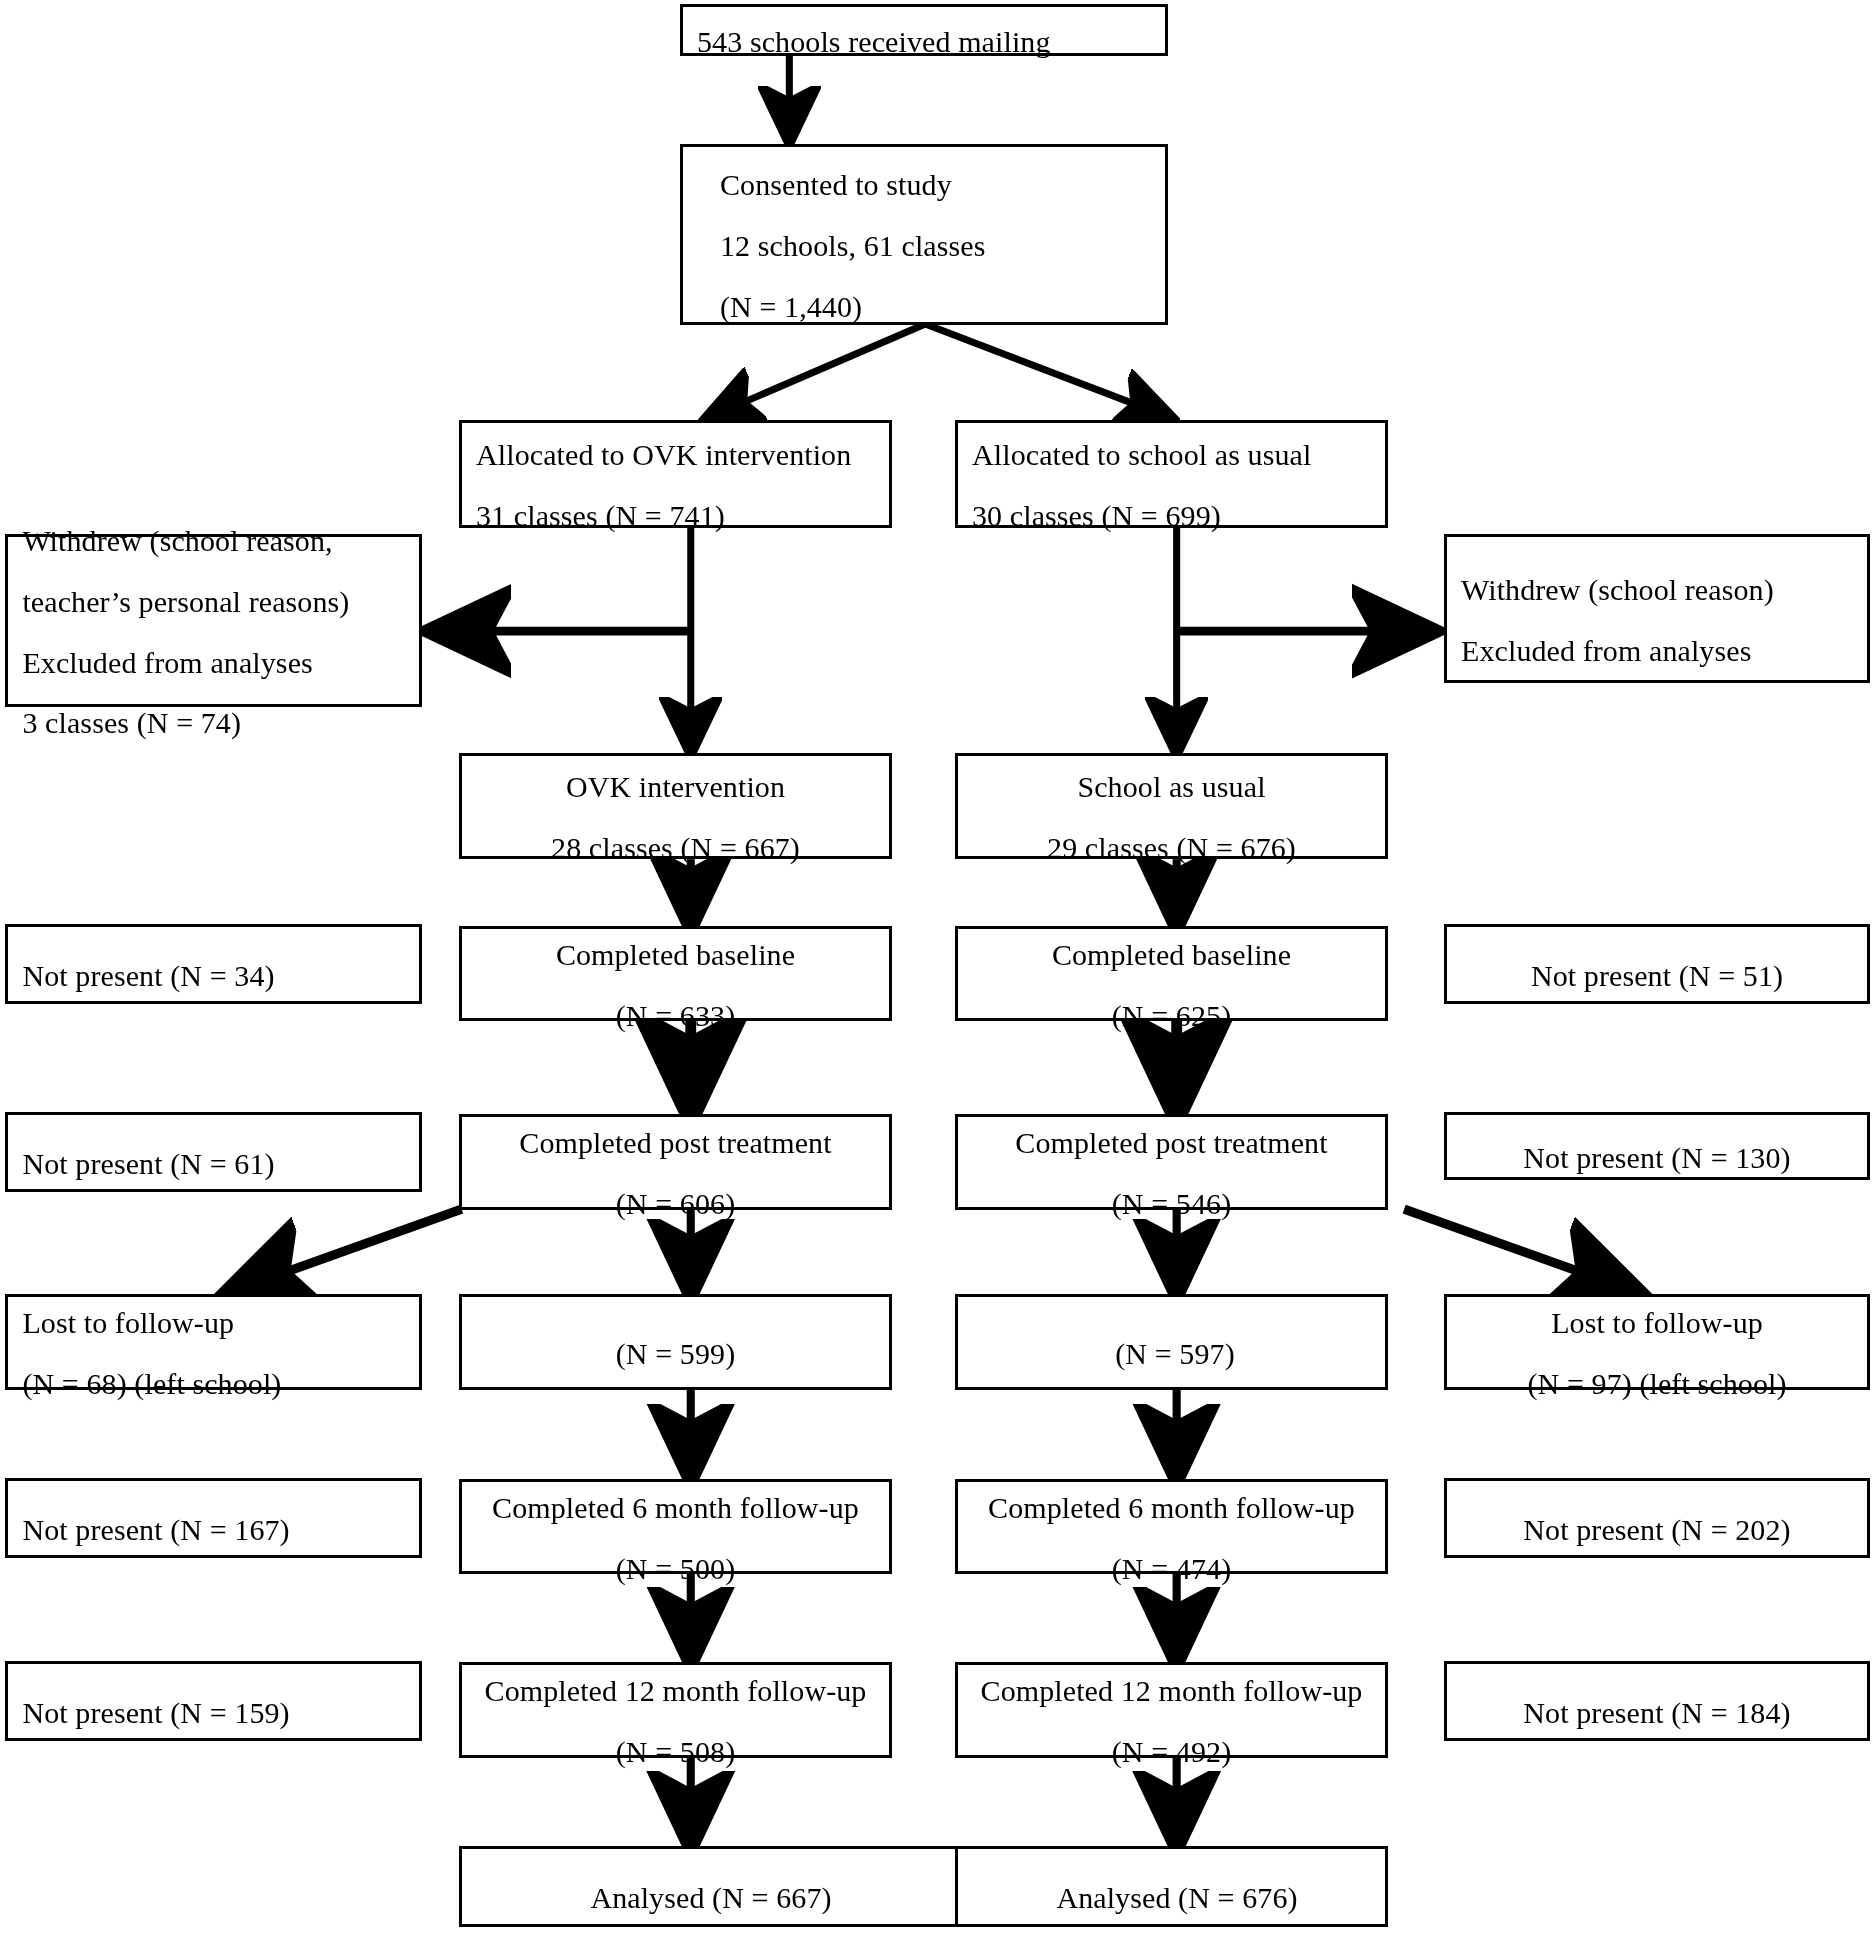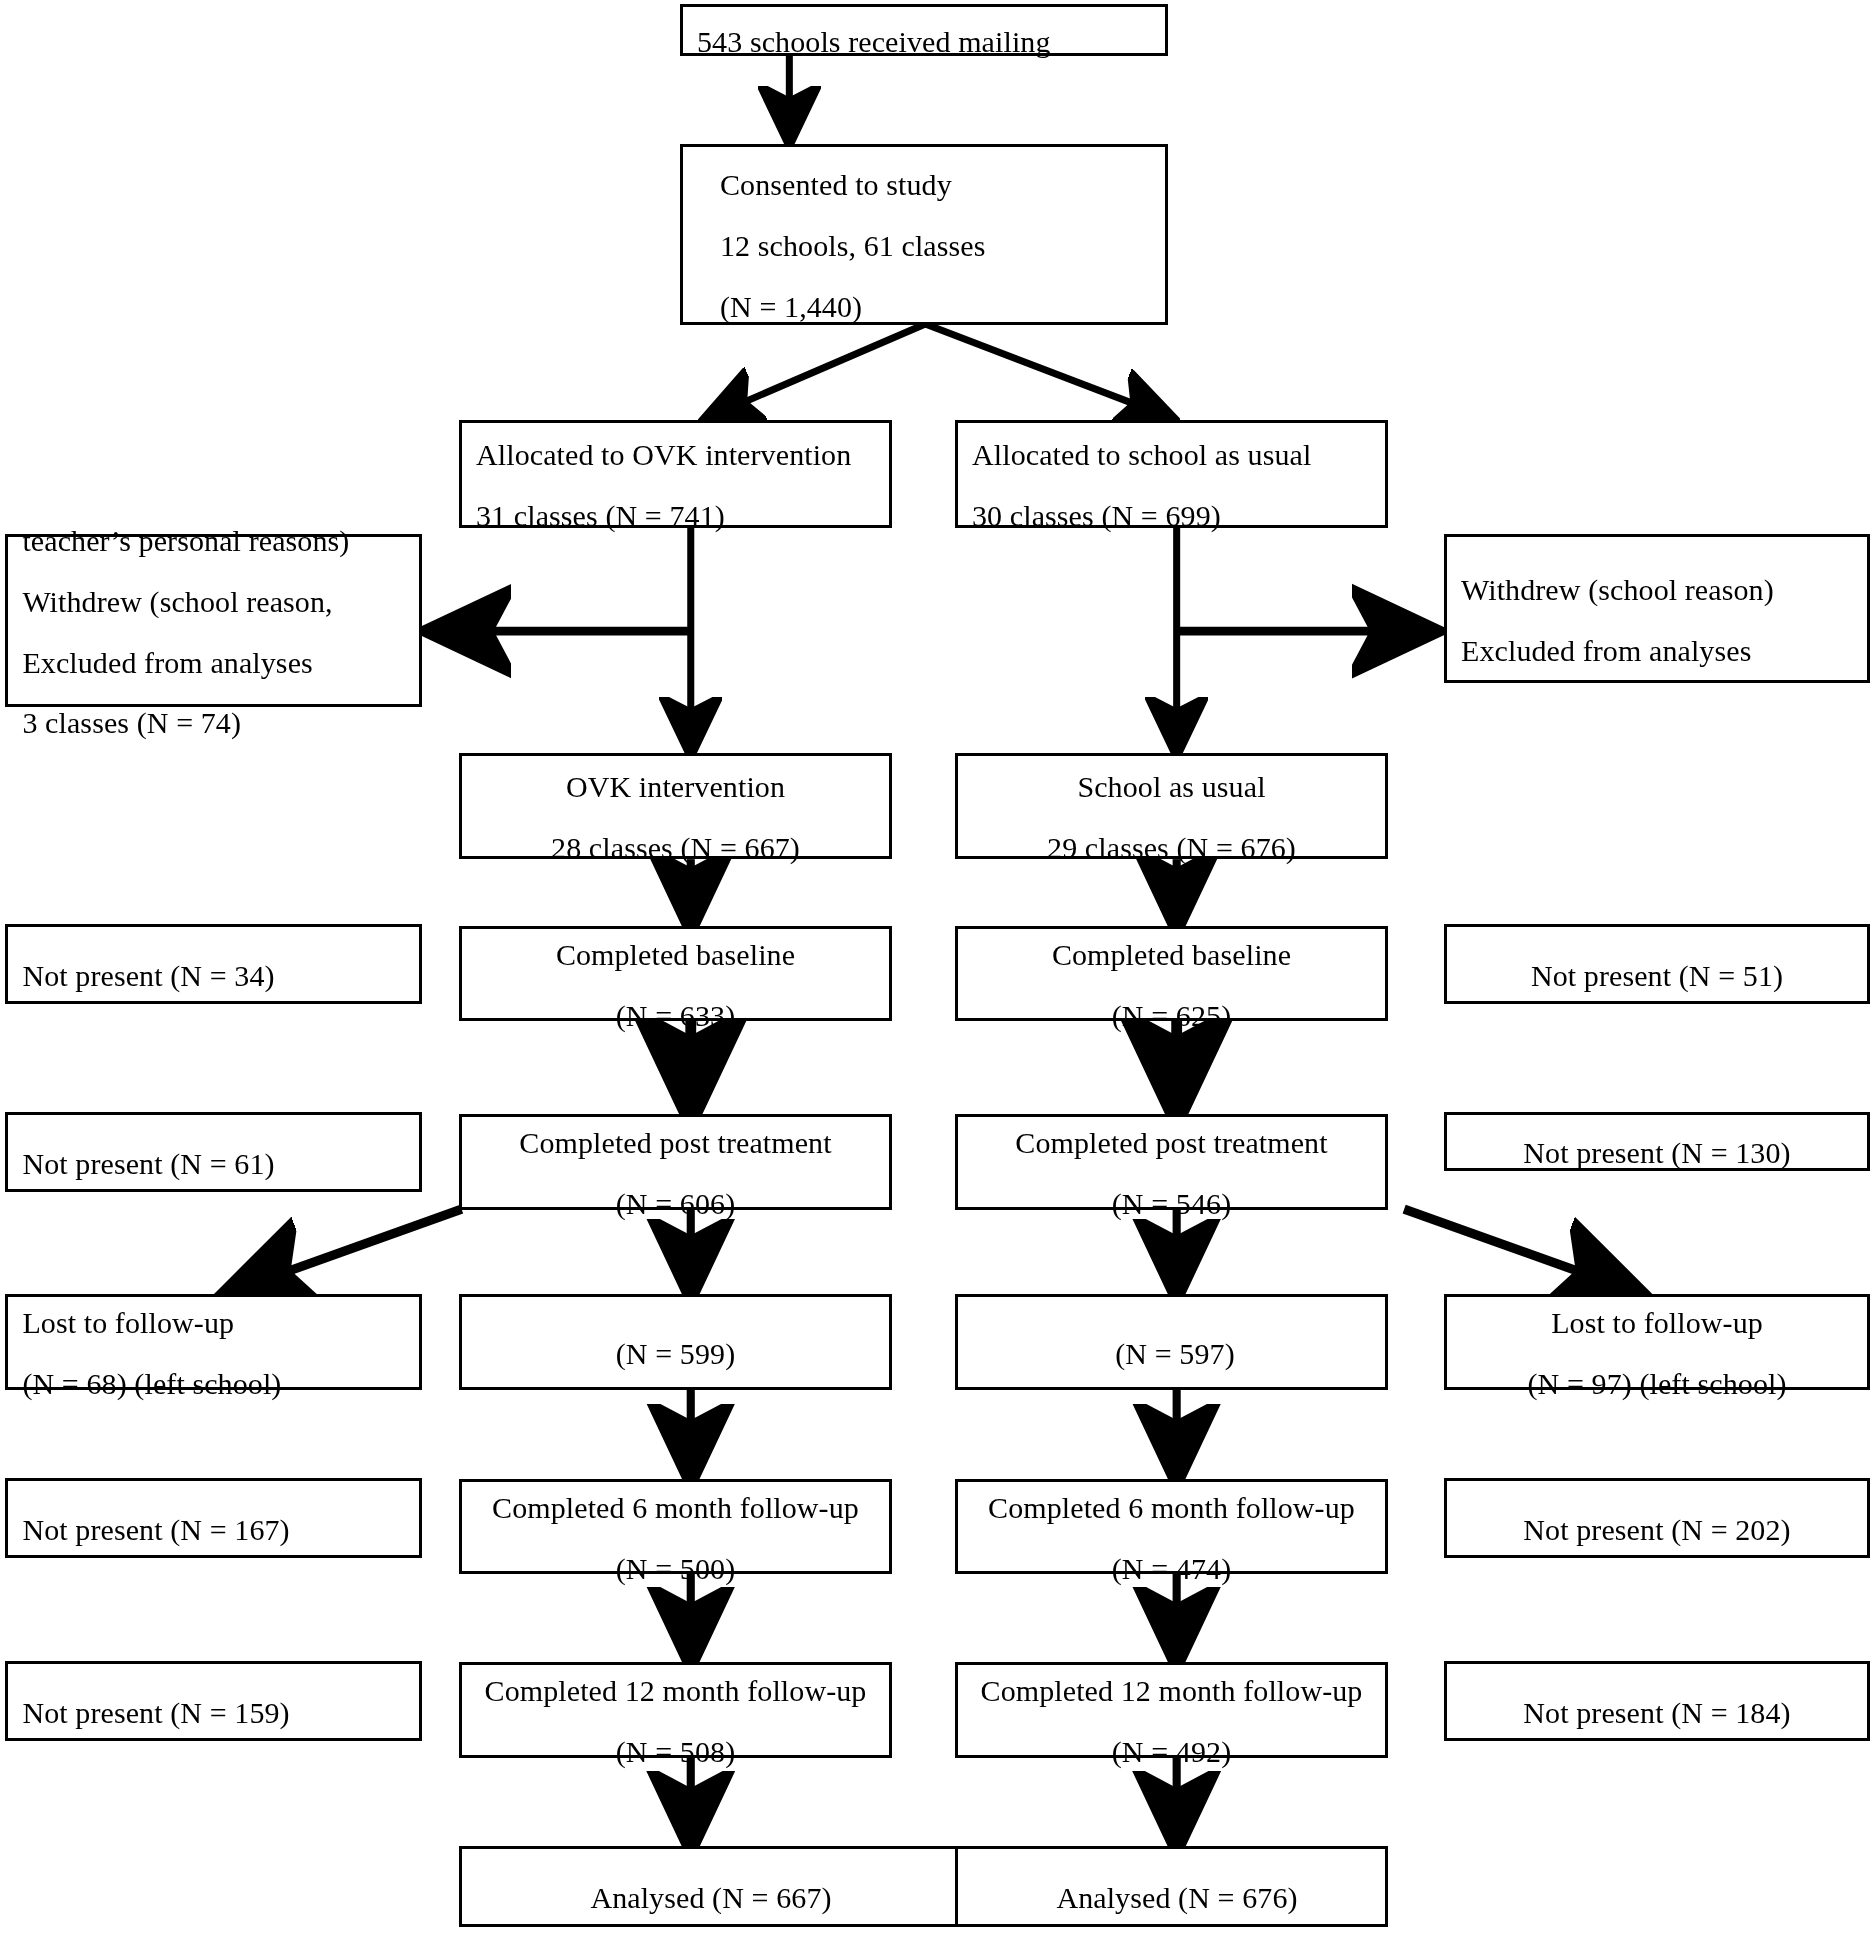--- a/index.html
+++ b/index.html
@@ -112,22 +112,22 @@
     <span class="line">Allocated to OVK intervention</span>
     <span class="line">31 classes (N = 741)</span>
   </div>
 
   <div class="node left" style="left:955px; top:420px; width:433px; height:108px;">
     <span class="line">Allocated to school as usual</span>
     <span class="line">30 classes (N = 699)</span>
   </div>
 
   <div class="node left" style="left:5.4px; top:534px; width:417px; height:173px;">
+    <span class="line">Withdrew (school reason,</span>
     <span class="line">teacher’s personal reasons)</span>
-    <span class="line">Withdrew (school reason,</span>
     <span class="line">Excluded from analyses</span>
     <span class="line">3 classes (N = 74)</span>
   </div>
 
   <div class="node left" style="left:1444px; top:534px; width:426px; height:149px;">
     <span class="line">Withdrew (school reason)</span>
     <span class="line">Excluded from analyses</span>
   </div>
 
   <div class="node center" style="left:459px; top:753px; width:433px; height:106px;">
@@ -165,21 +165,21 @@
   <div class="node center" style="left:459px; top:1114px; width:433px; height:96px;">
     <span class="line">Completed post treatment</span>
     <span class="line">(N = 606)</span>
   </div>
 
   <div class="node center" style="left:955px; top:1114px; width:433px; height:96px;">
     <span class="line">Completed post treatment</span>
     <span class="line">(N = 546)</span>
   </div>
 
-  <div class="node center" style="left:1444px; top:1112px; width:426px; height:59px;">
+  <div class="node center" style="left:1444px; top:1112px; width:426px; height:68px;">
     <span class="line">Not present (N = 130)</span>
   </div>
 
   <div class="node left" style="left:5.4px; top:1294px; width:417px; height:96px;">
     <span class="line">Lost to follow-up</span>
     <span class="line">(N = 68) (left school)</span>
   </div>
 
   <div class="node center" style="left:459px; top:1294px; width:433px; height:96px;">
     <span class="line">(N = 599)</span>

